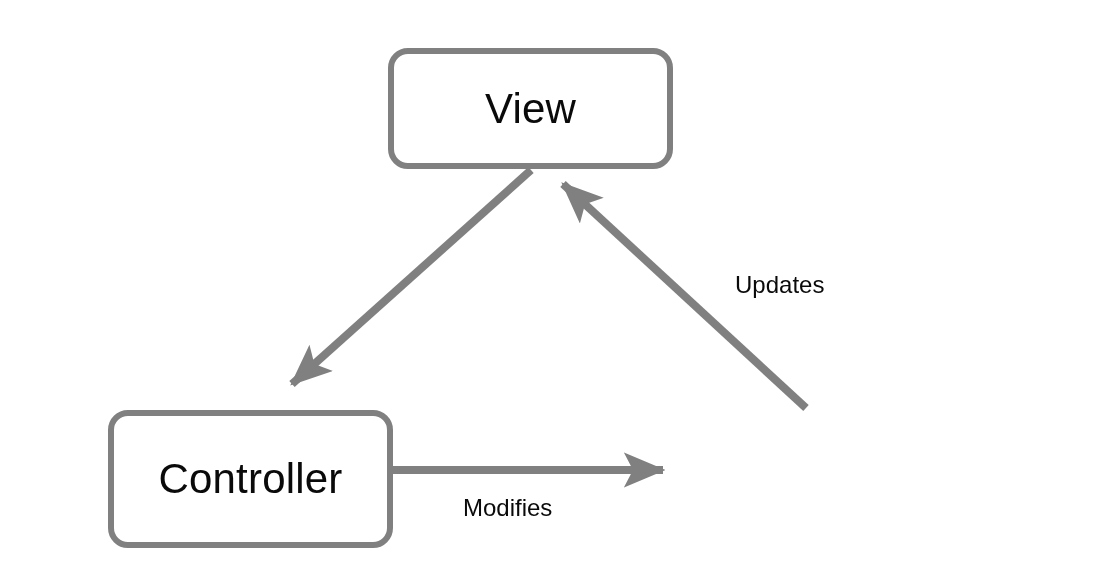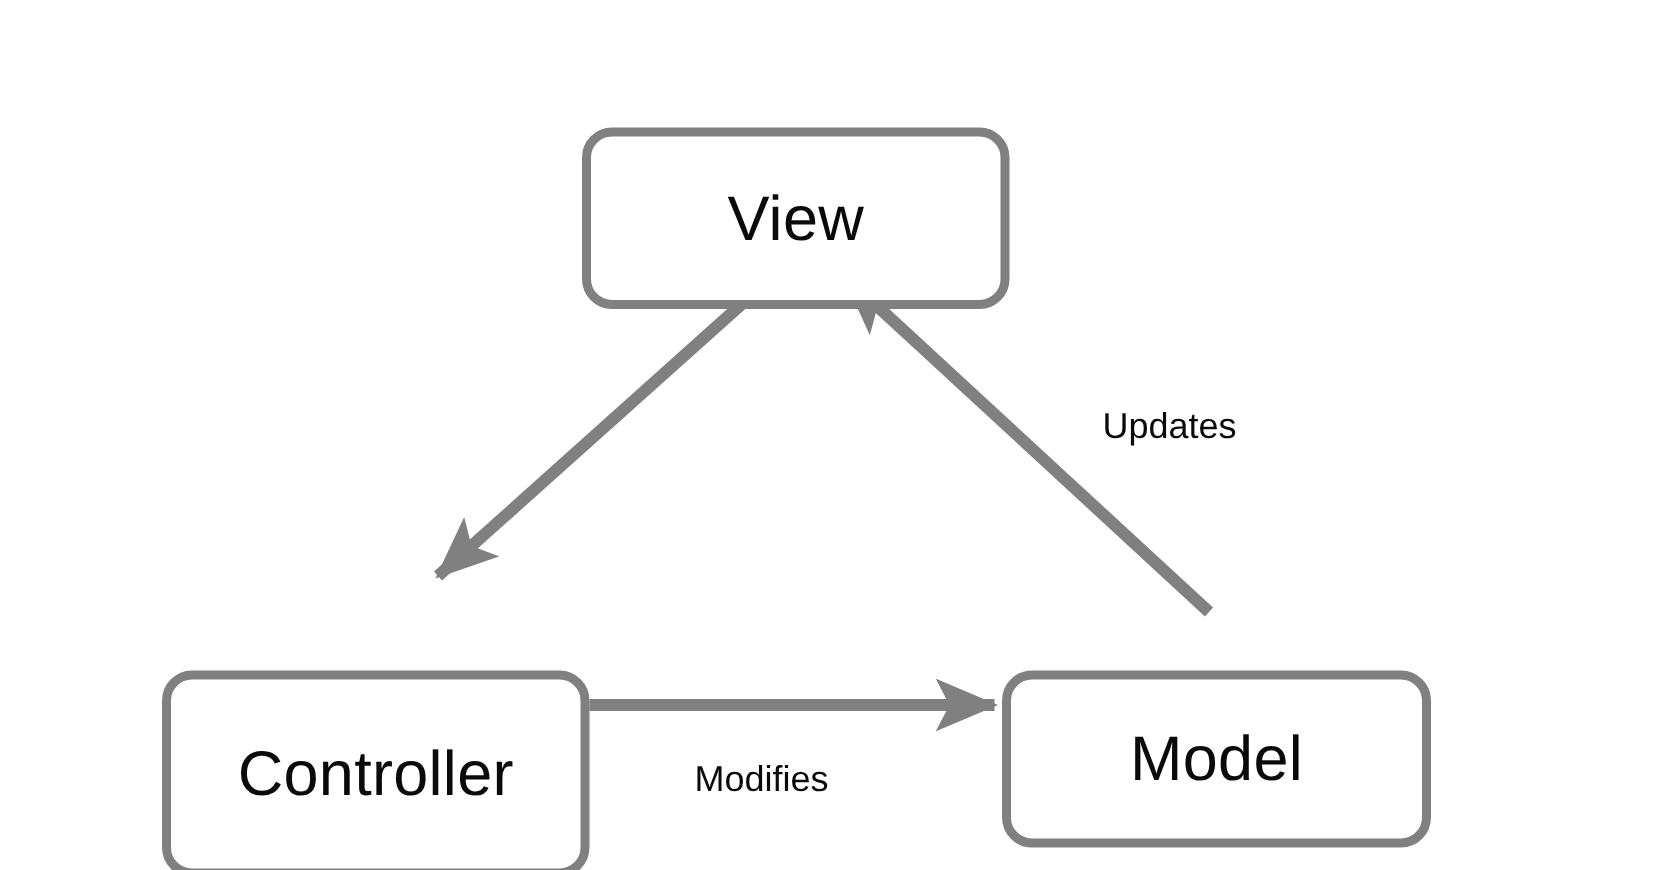--- a/index.html
+++ b/index.html
@@ -31,21 +31,20 @@
   .node-box {
     position: absolute;
     box-sizing: border-box;
     background: #ffffff;
     border: 6px solid #808080;
     border-radius: 20px;
     display: flex;
     align-items: center;
     justify-content: center;
     z-index: 2;
-    margin-top: 37px;
   }
   .node-label {
     font-family: "Liberation Sans", sans-serif;
     font-size: 42px;
     font-weight: 400;
     color: #0a0a0a;
     line-height: 1;
     letter-spacing: 0.2px;
     white-space: nowrap;
   }
@@ -83,21 +82,20 @@
     top: 264px;
   }
   #edge-label-updates {
     left: 711px;
     top: 273px;
     margin-left: 24px;
   }
   #edge-label-modifies {
     left: 463px;
     top: 496px;
-    margin-top: 12px;
   }
 </style>
 </head>
 <body>
 
 <div id="diagram-root">
 
   <svg id="diagram-svg" viewBox="0 0 1119 580" xmlns="http://www.w3.org/2000/svg">
     <defs>
       <marker id="arrowhead-gray" markerWidth="5.2" markerHeight="4.4" refX="4.9" refY="2.2" orient="auto" markerUnits="strokeWidth">
@@ -113,22 +111,19 @@
   </svg>
 
   <div class="node-box" id="node-view">
     <span class="node-label">View</span>
   </div>
 
   <div class="node-box" id="node-controller">
     <span class="node-label">Controller</span>
   </div>
 
-  <div class="node-box" id="node-model">
-    <span class="node-label">Model</span>
-  </div>
 
 
   <div class="edge-label" id="edge-label-updates">Updates</div>
 
   <div class="edge-label" id="edge-label-modifies">Modifies</div>
 
 </div>
 
 </body></html>

